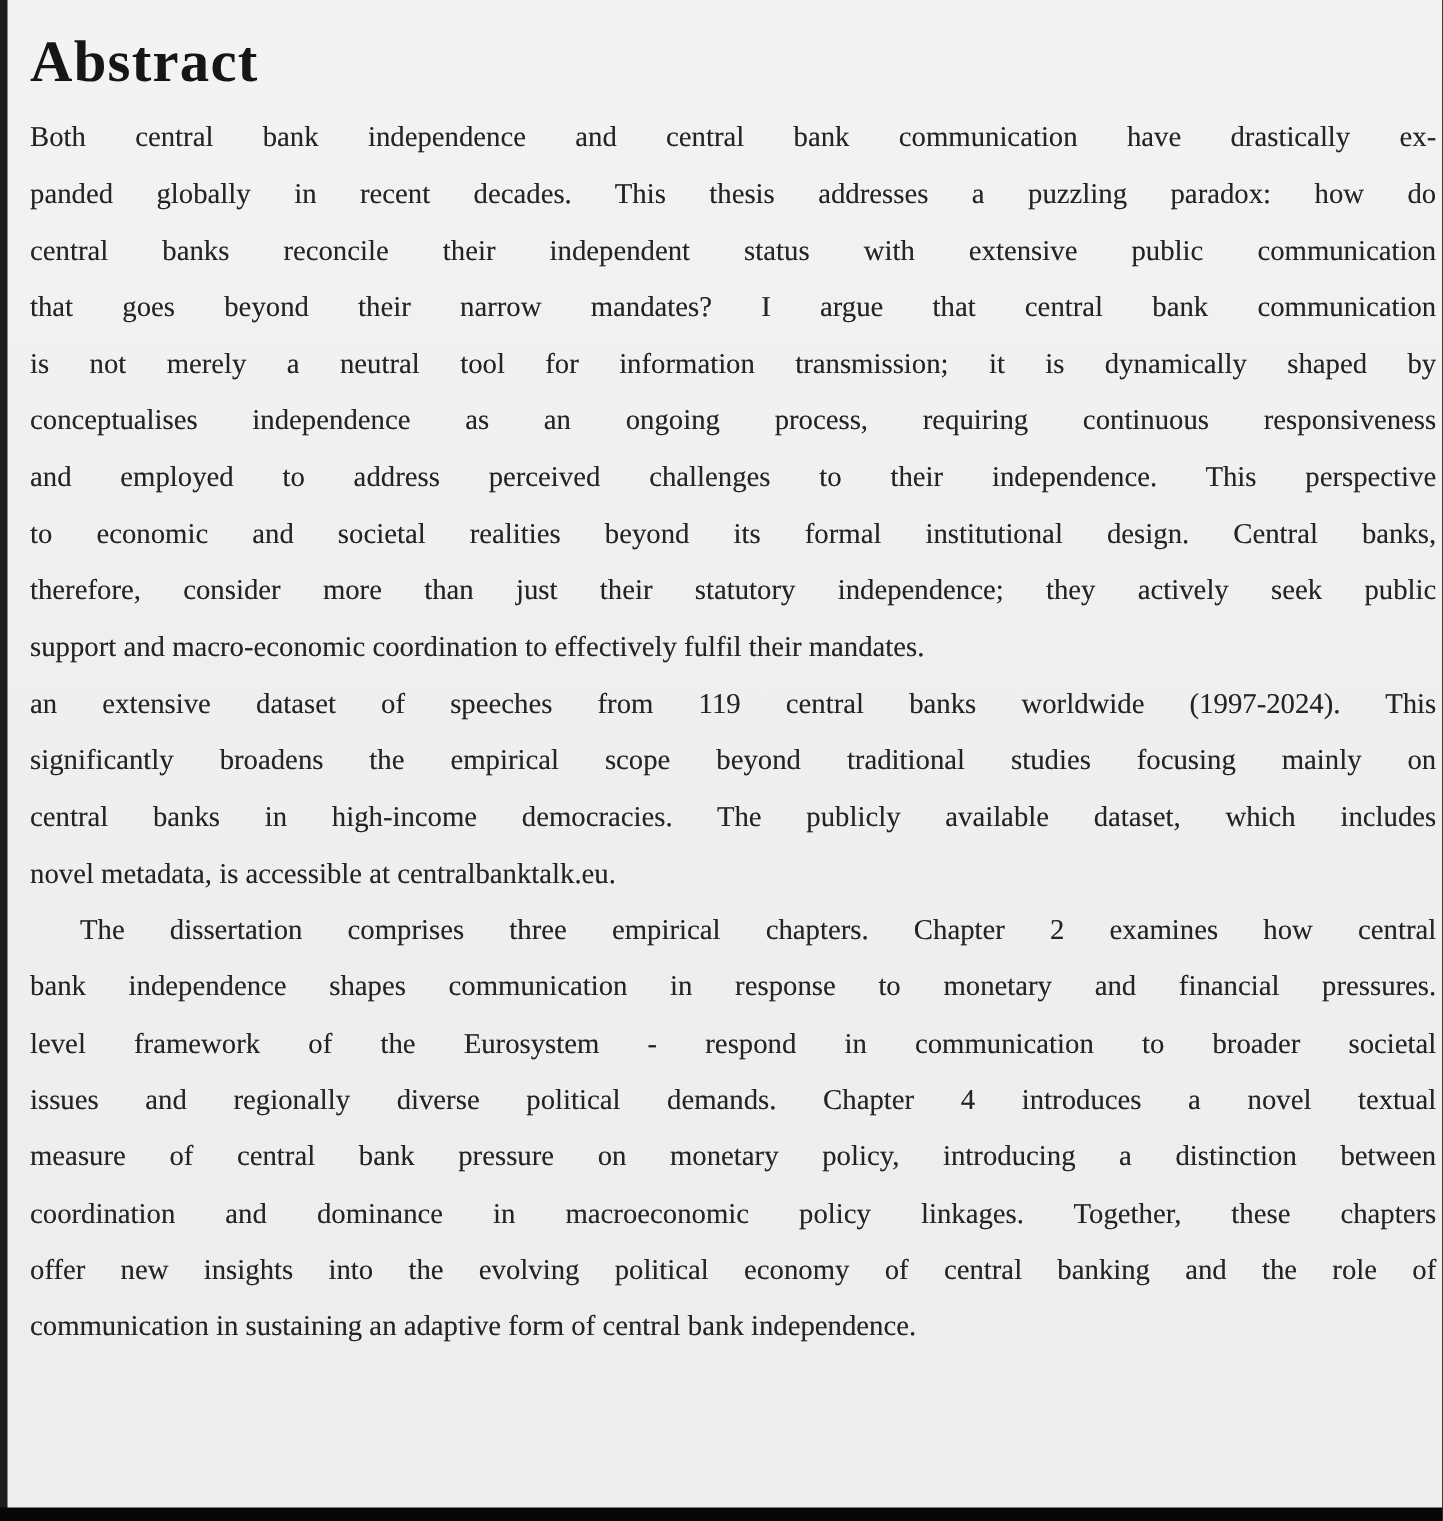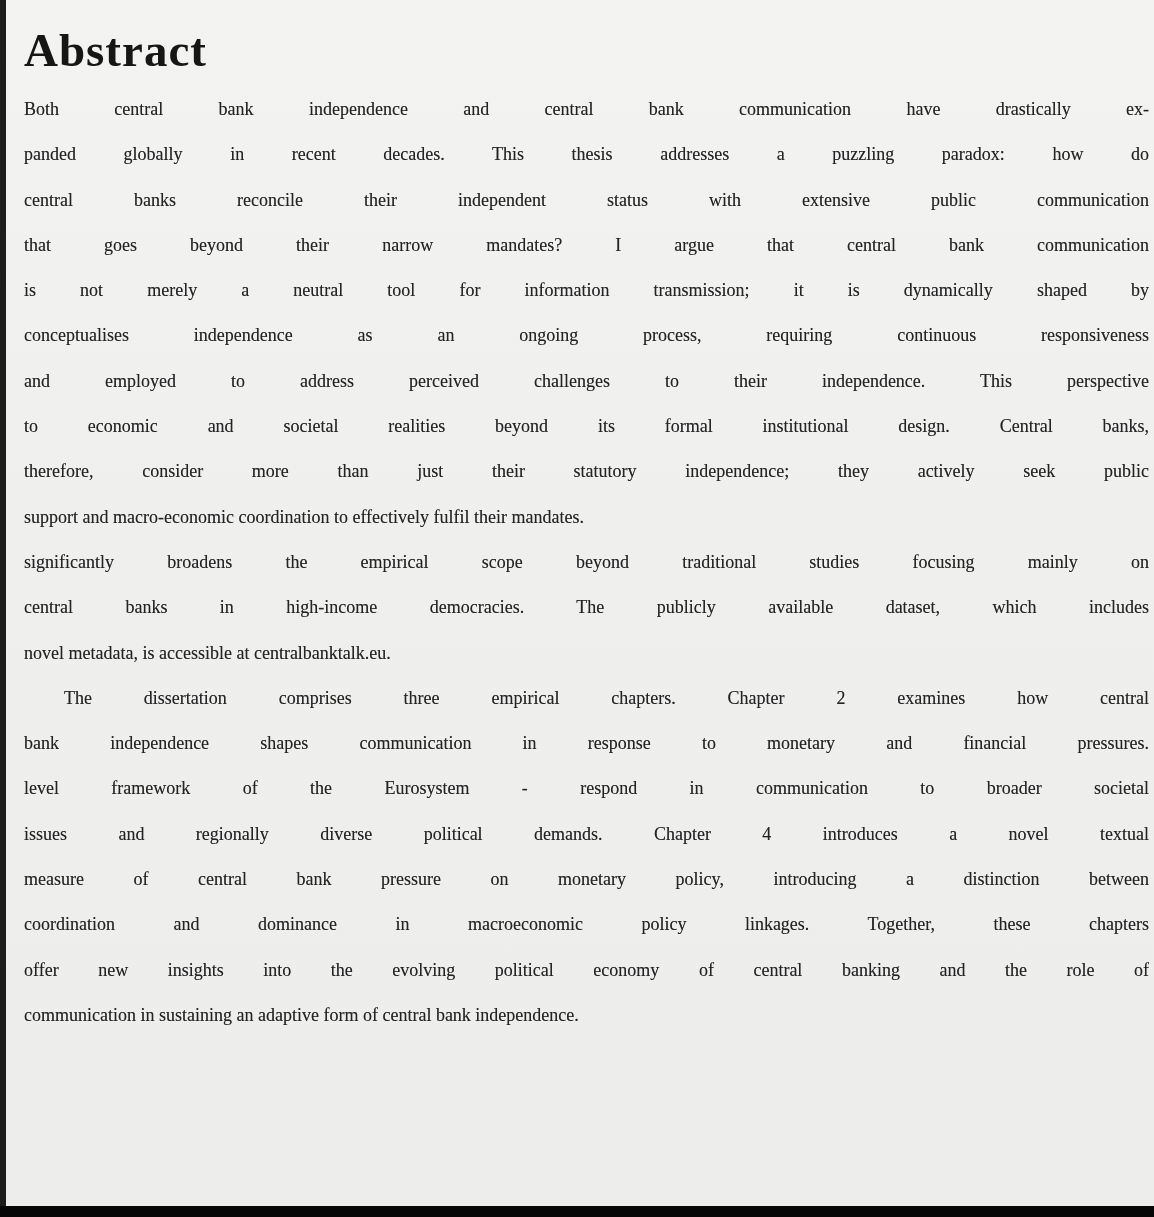--- a/index.html
+++ b/index.html
@@ -44,21 +44,21 @@
   }
   .abstract-body {
     position: absolute;
     top: 87px;
     left: 24px;
     right: 5px;
     z-index: 1;
   }
   .paragraph { margin: 0; padding: 0; }
   .line {
-    font-size: 18px;
+    font-size: 23px;
     line-height: 45.3px;
     height: 45.3px;
     white-space: normal;
     text-align: justify;
     text-align-last: justify;
     color: #242426;
     text-shadow: 0 0 0.4px rgba(40,40,40,0.45);
   }
   .line.last { text-align-last: left; }
   .line.indent { text-indent: 40px; }
@@ -76,20 +76,21 @@
         <div class="line">central banks reconcile their independent status with extensive public communication</div>
         <div class="line">that goes beyond their narrow mandates? I argue that central bank communication</div>
         <div class="line">is not merely a neutral tool for information transmission; it is dynamically shaped by</div>
         <div class="line">conceptualises independence as an ongoing process, requiring continuous responsiveness</div>
         <div class="line">and employed to address perceived challenges to their independence. This perspective</div>
         <div class="line">to economic and societal realities beyond its formal institutional design. Central banks,</div>
         <div class="line">therefore, consider more than just their statutory independence; they actively seek public</div>
         <div class="line last">support and macro-economic coordination to effectively fulfil their mandates.</div>
       </div>
       <div class="paragraph">
+        <div class="line">an extensive dataset of speeches from 119 central banks worldwide (1997-2024). This</div>
         <div class="line">significantly broadens the empirical scope beyond traditional studies focusing mainly on</div>
         <div class="line">central banks in high-income democracies. The publicly available dataset, which includes</div>
         <div class="line last">novel metadata, is accessible at centralbanktalk.eu.</div>
       </div>
       <div class="paragraph">
         <div class="line indent">The dissertation comprises three empirical chapters. Chapter 2 examines how central</div>
         <div class="line">bank independence shapes communication in response to monetary and financial pressures.</div>
         <div class="line">level framework of the Eurosystem - respond in communication to broader societal</div>
         <div class="line">issues and regionally diverse political demands. Chapter 4 introduces a novel textual</div>
         <div class="line">measure of central bank pressure on monetary policy, introducing a distinction between</div>

